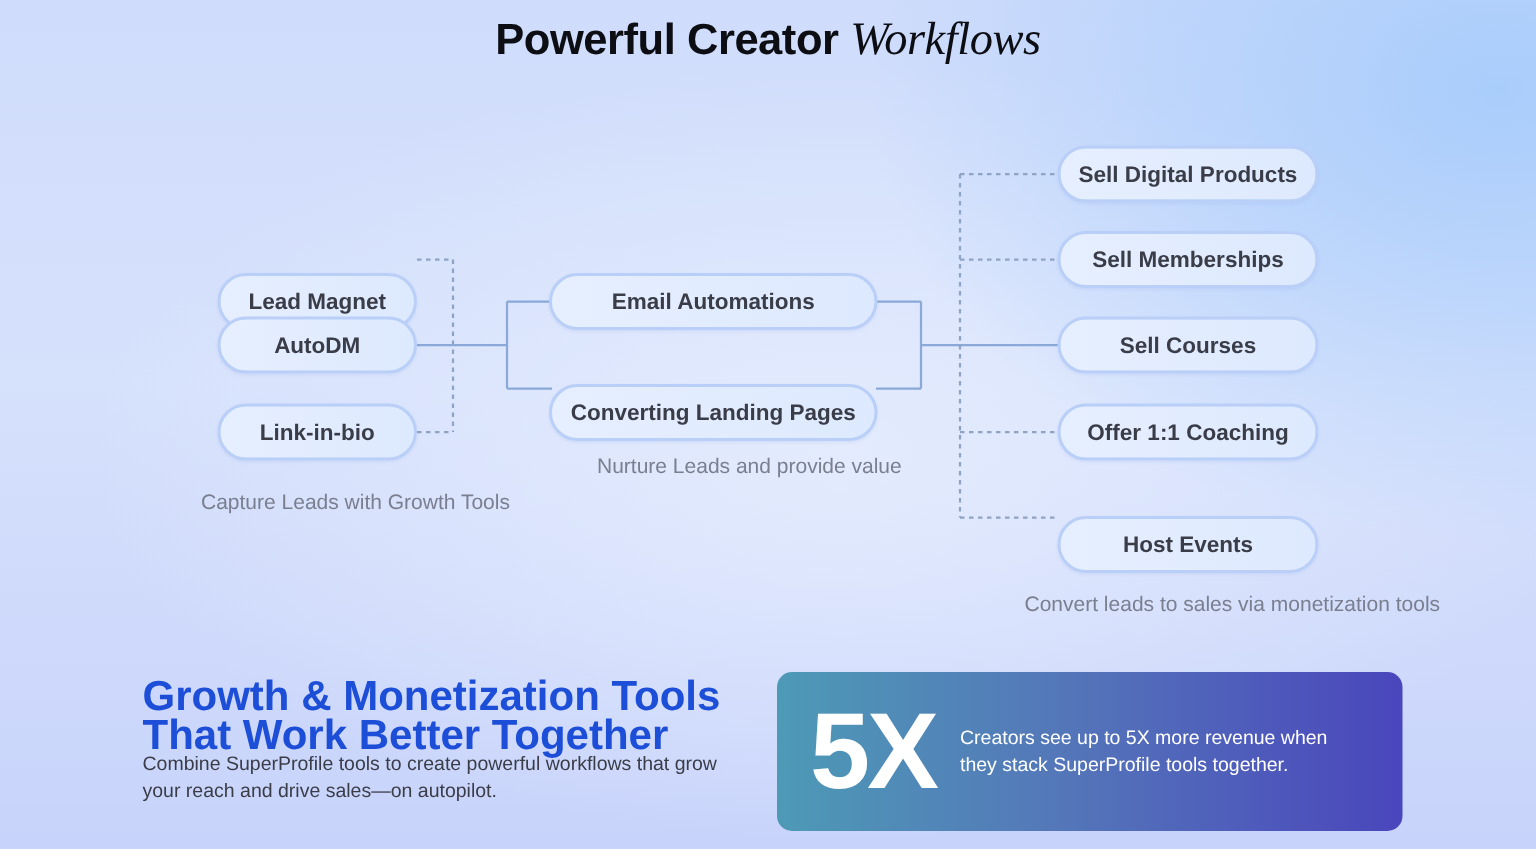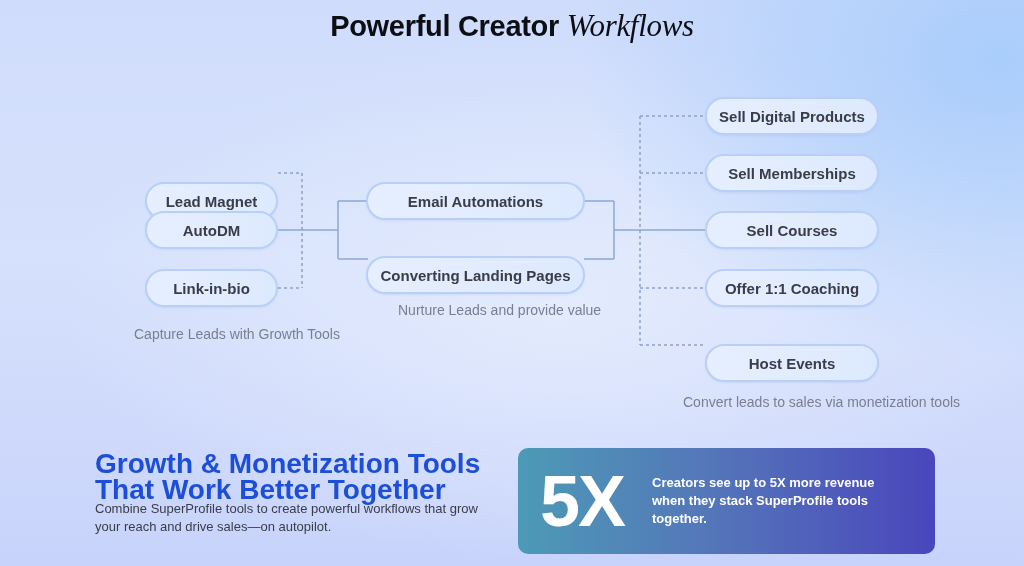--- a/index.html
+++ b/index.html
@@ -46,21 +46,21 @@
     position: absolute; left: 518px; top: 448px; width: 417px; height: 106px;
     border-radius: 10px;
     background: linear-gradient(90deg, #4d9ab6 0%, #5477b9 45%, #4a46bc 100%);
     display: flex; align-items: center;
   }
   .stat-big {
     font-size: 72px; font-weight: 700; color: #ffffff;
     margin-left: 22px; width: 100px; letter-spacing: -2px; line-height: 1;
   }
   .stat-text {
-    margin-left: 12px; font-size: 13px; font-weight: 700; color: #ffffff;
+    font-size: 13px; font-weight: 400; color: #ffffff;
     line-height: 18px; width: 250px;
   }
 </style>
 </head>
 <body>
 
 <h1 class="title">
   <span>Powerful Creator</span>
   <span class="italic">Workflows</span>
 </h1>

